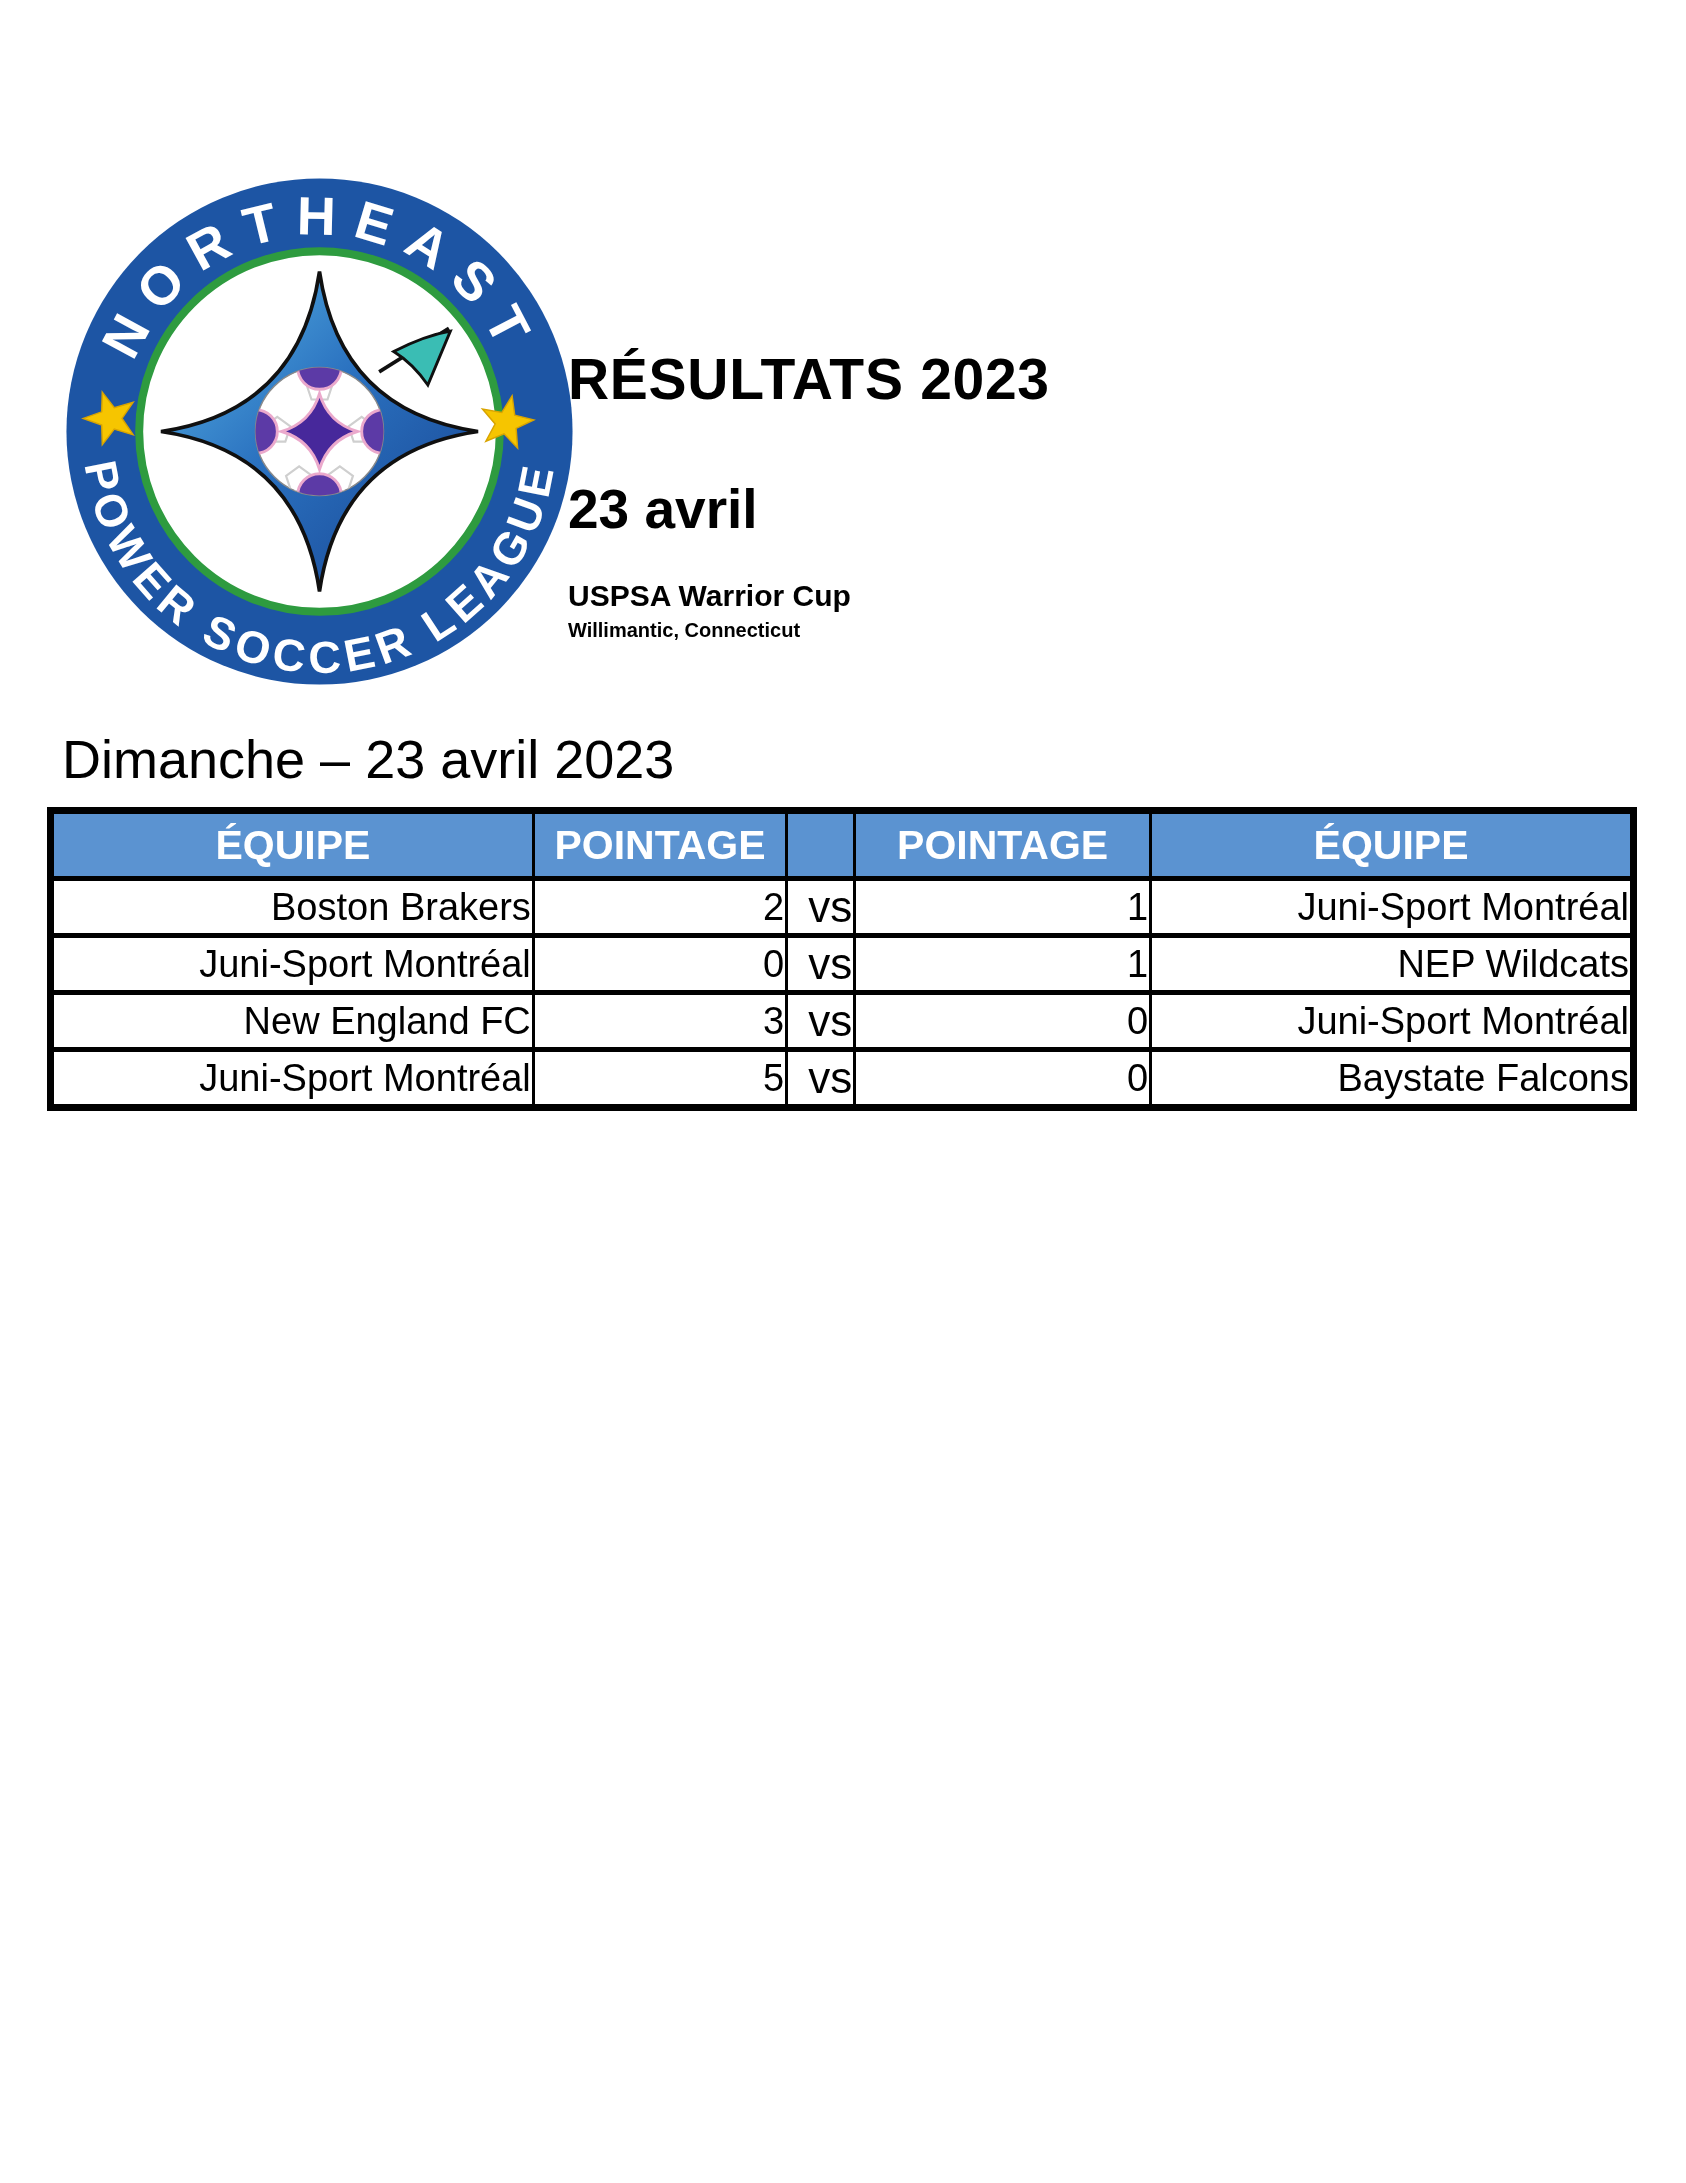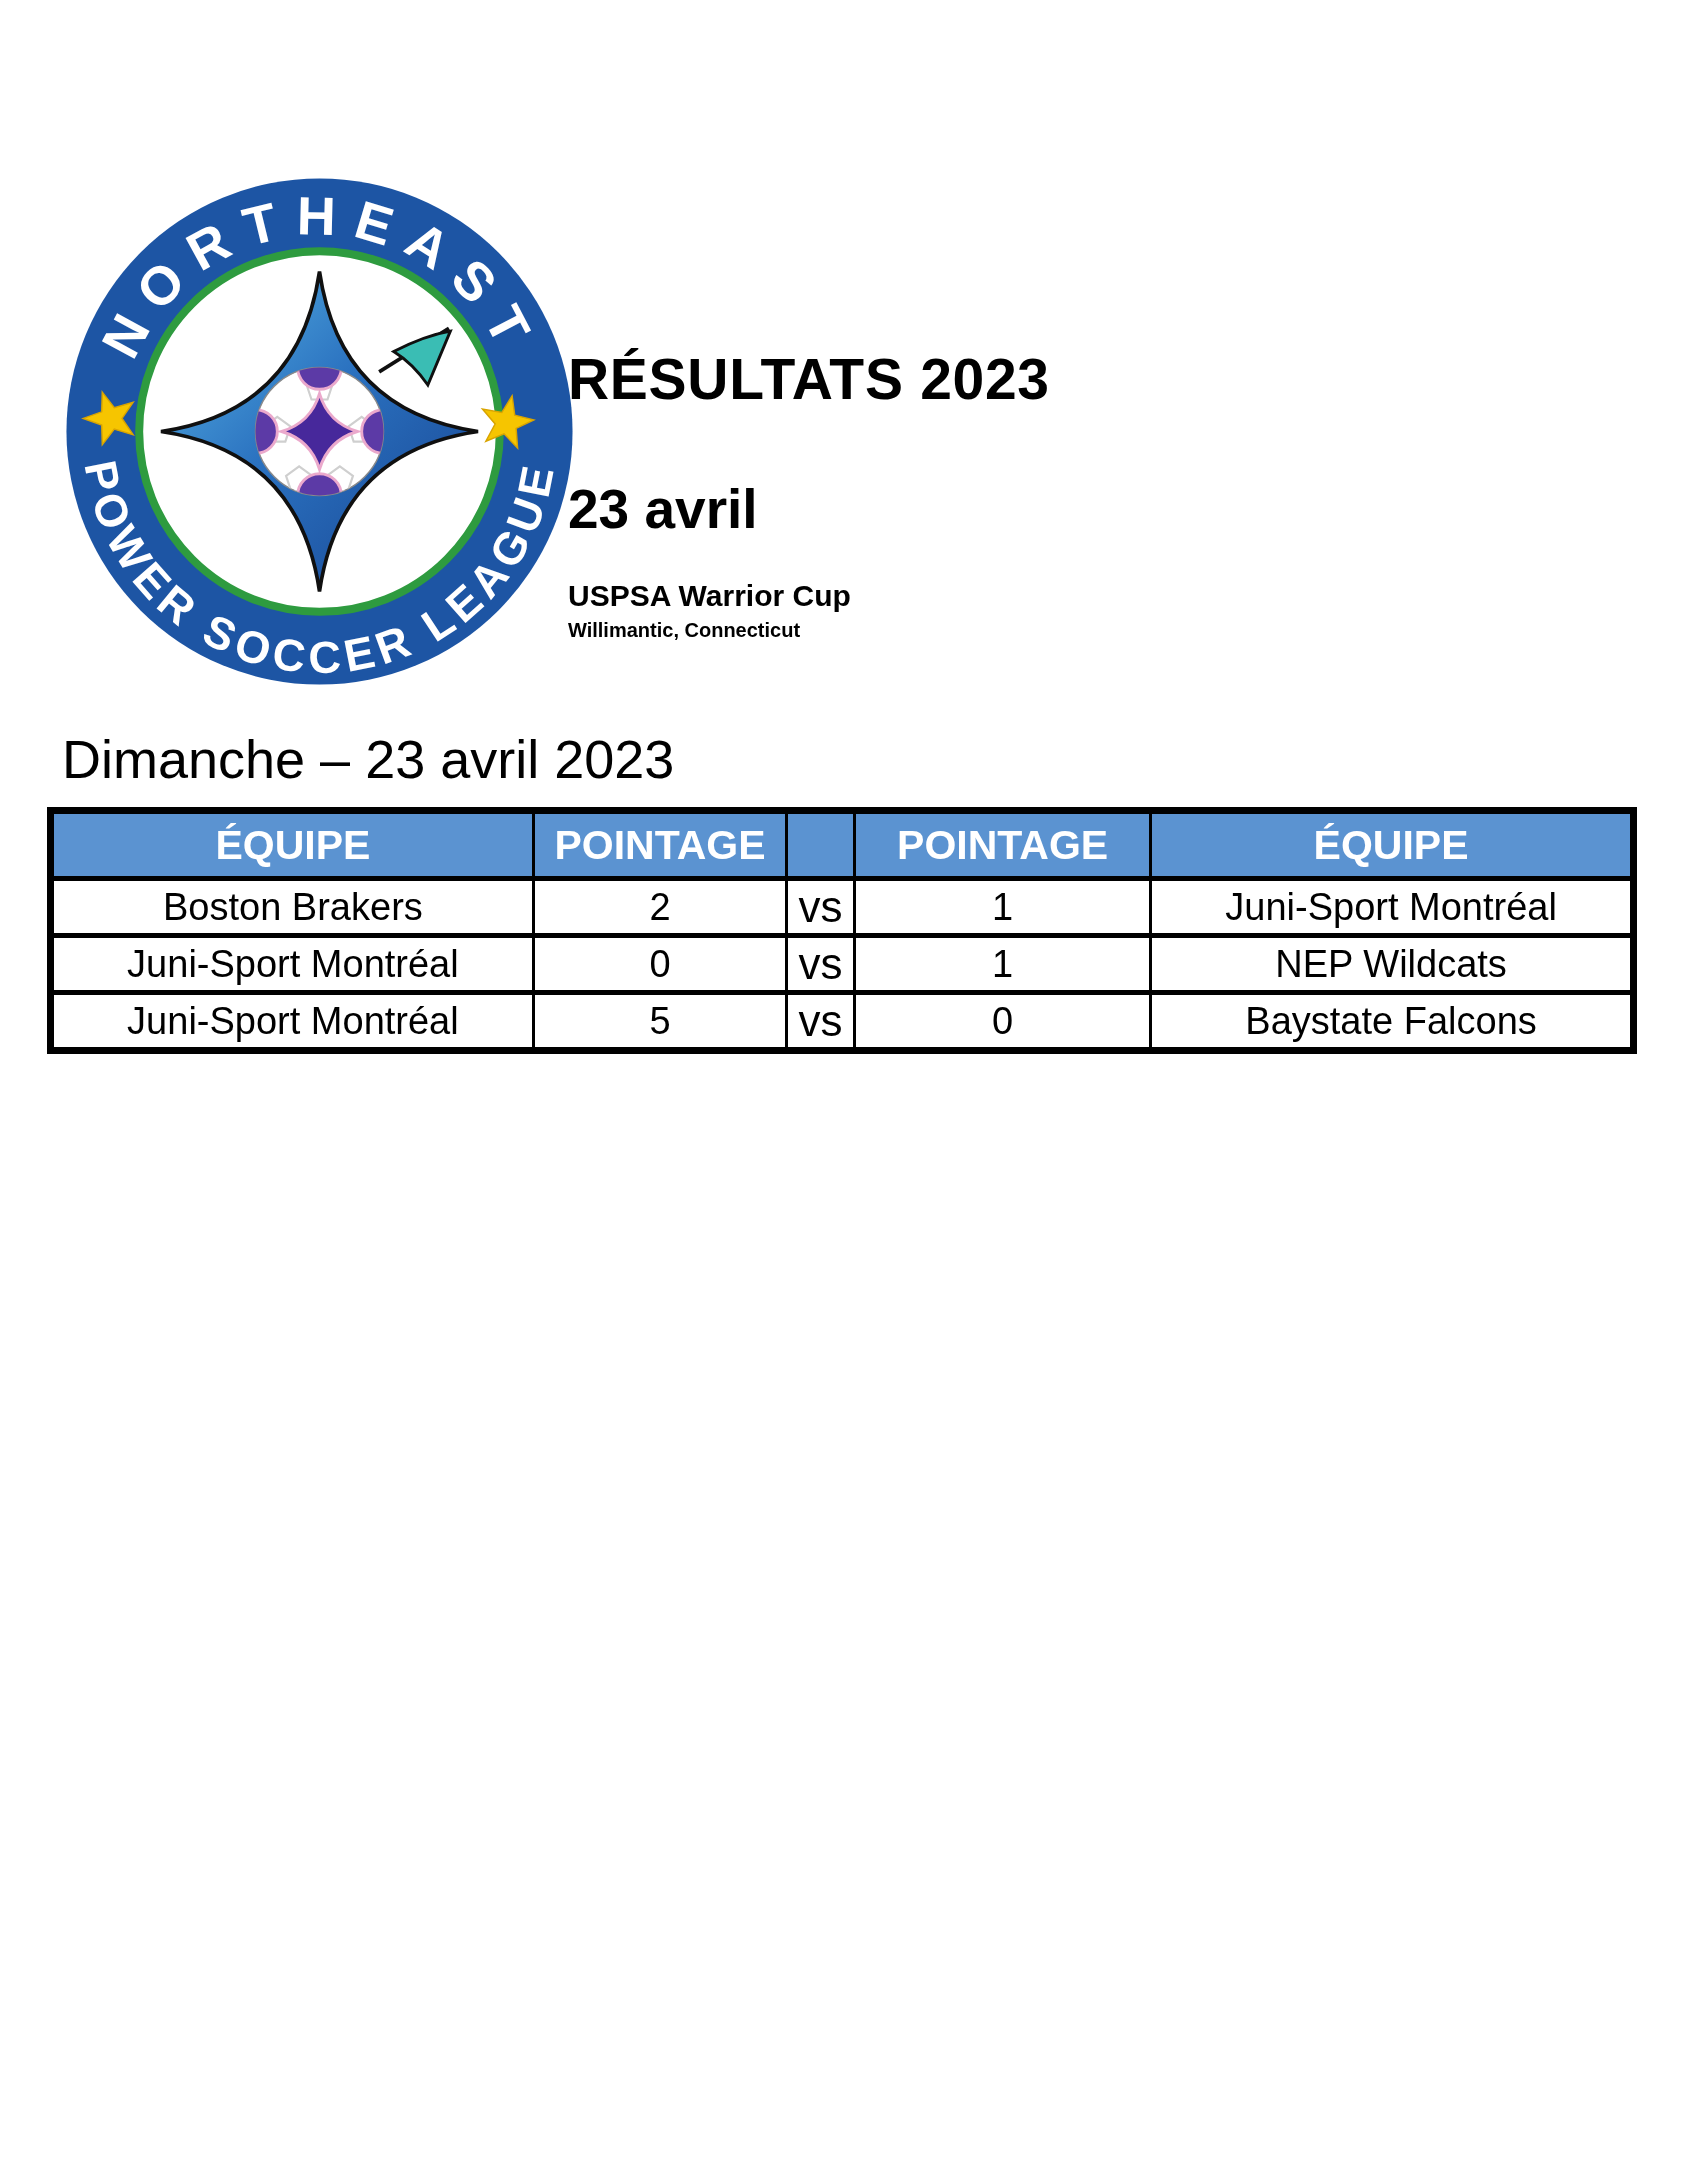--- a/index.html
+++ b/index.html
@@ -33,21 +33,21 @@
     background:#5B93D1;color:#ffffff;
     font-size:41px;font-weight:bold;
     height:60px;border:3.6px solid #000;border-bottom:4.4px solid #000;
     text-align:center;vertical-align:middle;
     overflow:hidden;white-space:nowrap;
   }
   table.results td{
     font-size:38px;font-weight:normal;
     height:48px;border:3.6px solid #000;
     border-top:5.1px solid #000;border-bottom:5.1px solid #000;
-    text-align:center;vertical-align:middle;
+    text-align:right;vertical-align:middle;
     overflow:hidden;white-space:nowrap;
     background:#fff;
   }
   table.results td.vs-cell{font-size:44px;}
 </style>
 </head>
 <body>
 
 <div class="abs logo-box">
   <svg width="509" height="509" viewBox="0 0 700 700">
@@ -136,20 +136,27 @@
       <td>Juni-Sport Montréal</td>
     </tr>
     <tr>
       <td>Juni-Sport Montréal</td>
       <td>0</td>
       <td class="vs-cell">vs</td>
       <td>1</td>
       <td>NEP Wildcats</td>
     </tr>
     <tr>
+      <td>New England FC</td>
+      <td>3</td>
+      <td class="vs-cell">vs</td>
+      <td>0</td>
+      <td>Juni-Sport Montréal</td>
+    </tr>
+    <tr>
       <td>Juni-Sport Montréal</td>
       <td>5</td>
       <td class="vs-cell">vs</td>
       <td>0</td>
       <td>Baystate Falcons</td>
     </tr>
   </tbody>
 </table>
 
 

